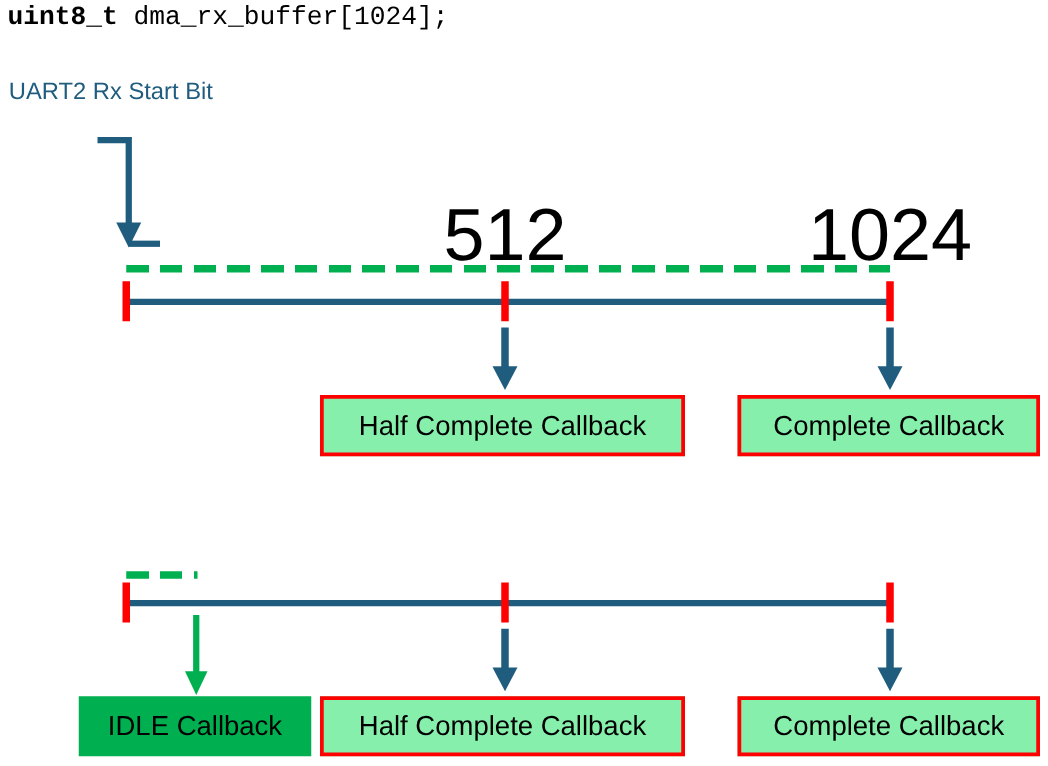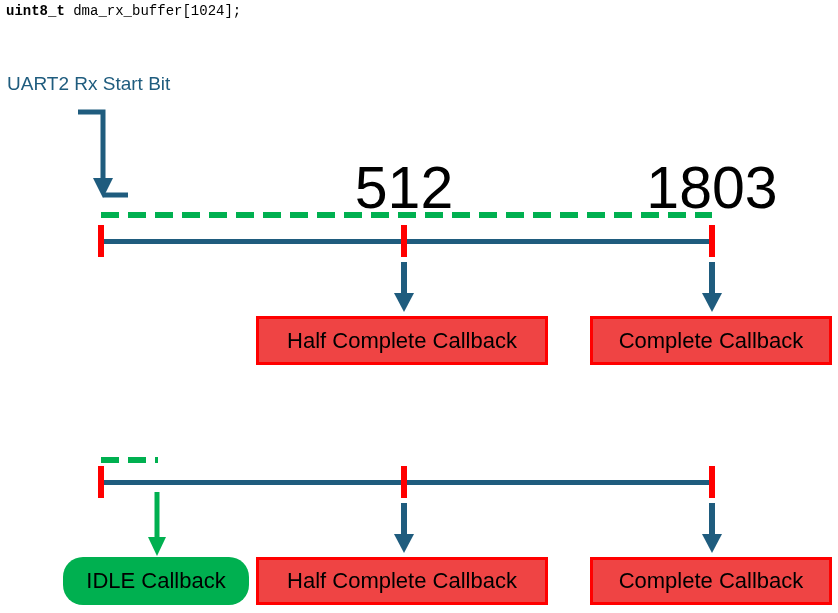--- a/index.html
+++ b/index.html
@@ -13,32 +13,32 @@
     height: 613px;
     background: #ffffff;
     overflow: hidden;
     font-family: "Liberation Sans", sans-serif;
   }
   .code-title {
     position: absolute;
     left: 6px;
     top: 3px;
     font-family: "Liberation Mono", "DejaVu Sans Mono", monospace;
-    font-size: 14px;
+    font-size: 21px;
     color: #000000;
     white-space: pre;
     letter-spacing: 0px;
   }
   .code-title .kw {
     font-weight: bold;
   }
   .uart-label {
     position: absolute;
     left: 7px;
-    top: 73px;
+    top: 63px;
     font-family: "Liberation Sans", sans-serif;
     font-size: 19px;
     color: #1F5C7E;
     white-space: nowrap;
   }
   .num-label {
     position: absolute;
     font-family: "Liberation Sans", sans-serif;
     font-size: 59px;
     color: #000000;
@@ -61,21 +61,21 @@
   }
   .tick {
     position: absolute;
     width: 6px;
     background: #FF0000;
   }
   .cb-box {
     position: absolute;
     box-sizing: border-box;
     border: 3px solid #FF0000;
-    background: #ef4444;
+    background: #86efac;
     display: flex;
     align-items: center;
     justify-content: center;
     font-family: "Liberation Sans", sans-serif;
     font-size: 22px;
     color: #000000;
     white-space: nowrap;
   }
   .cb-box.idle {
     border: none;
@@ -95,21 +95,21 @@
 
   <div class="uart-label">UART2 Rx Start Bit</div>
 
   <svg class="arrow-svg" style="left:70px; top:104px; width:70px; height:105px;" viewBox="0 0 70 105">
     <path d="M 8 8 L 33 8 L 33 75" fill="none" stroke="#1F5C7E" stroke-width="5"></path>
     <path d="M 33 94 L 23 74 L 43 74 Z" fill="#1F5C7E"></path>
     <path d="M 33 91 L 58 91" fill="none" stroke="#1F5C7E" stroke-width="5"></path>
   </svg>
 
   <div class="num-label" style="left:404px; top:159px;">512</div>
-  <div class="num-label" style="left:712px; top:159px;">1803</div>
+  <div class="num-label" style="left:712px; top:159px;">1024</div>
 
   <div class="dashline" style="left:101px; top:212px; width:611px;"></div>
 
   <div class="hline" style="left:101px; top:239px; width:611px;"></div>
 
   <div class="tick" style="left:98px; top:225px; height:32px;"></div>
   <div class="tick" style="left:401px; top:225px; height:32px;"></div>
   <div class="tick" style="left:709px; top:225px; height:32px;"></div>
 
   <svg class="arrow-svg" style="left:390px; top:262px; width:28px; height:52px;" viewBox="0 0 28 52">
@@ -140,17 +140,17 @@
 
   <svg class="arrow-svg" style="left:390px; top:503px; width:28px; height:52px;" viewBox="0 0 28 52">
     <path d="M 14 0 L 14 34" fill="none" stroke="#1F5C7E" stroke-width="6"></path>
     <path d="M 14 50 L 4 31 L 24 31 Z" fill="#1F5C7E"></path>
   </svg>
   <svg class="arrow-svg" style="left:698px; top:503px; width:28px; height:52px;" viewBox="0 0 28 52">
     <path d="M 14 0 L 14 34" fill="none" stroke="#1F5C7E" stroke-width="6"></path>
     <path d="M 14 50 L 4 31 L 24 31 Z" fill="#1F5C7E"></path>
   </svg>
 
-  <div class="cb-box idle" style="left:63px; top:557px; width:186px; height:48px;border-radius:20px;">IDLE Callback</div>
+  <div class="cb-box idle" style="left:63px; top:557px; width:186px; height:48px;">IDLE Callback</div>
   <div class="cb-box" style="left:256px; top:557px; width:292px; height:48px;">Half Complete Callback</div>
   <div class="cb-box" style="left:590px; top:557px; width:242px; height:48px;">Complete Callback</div>
 
 </div>
 
 </body></html>

